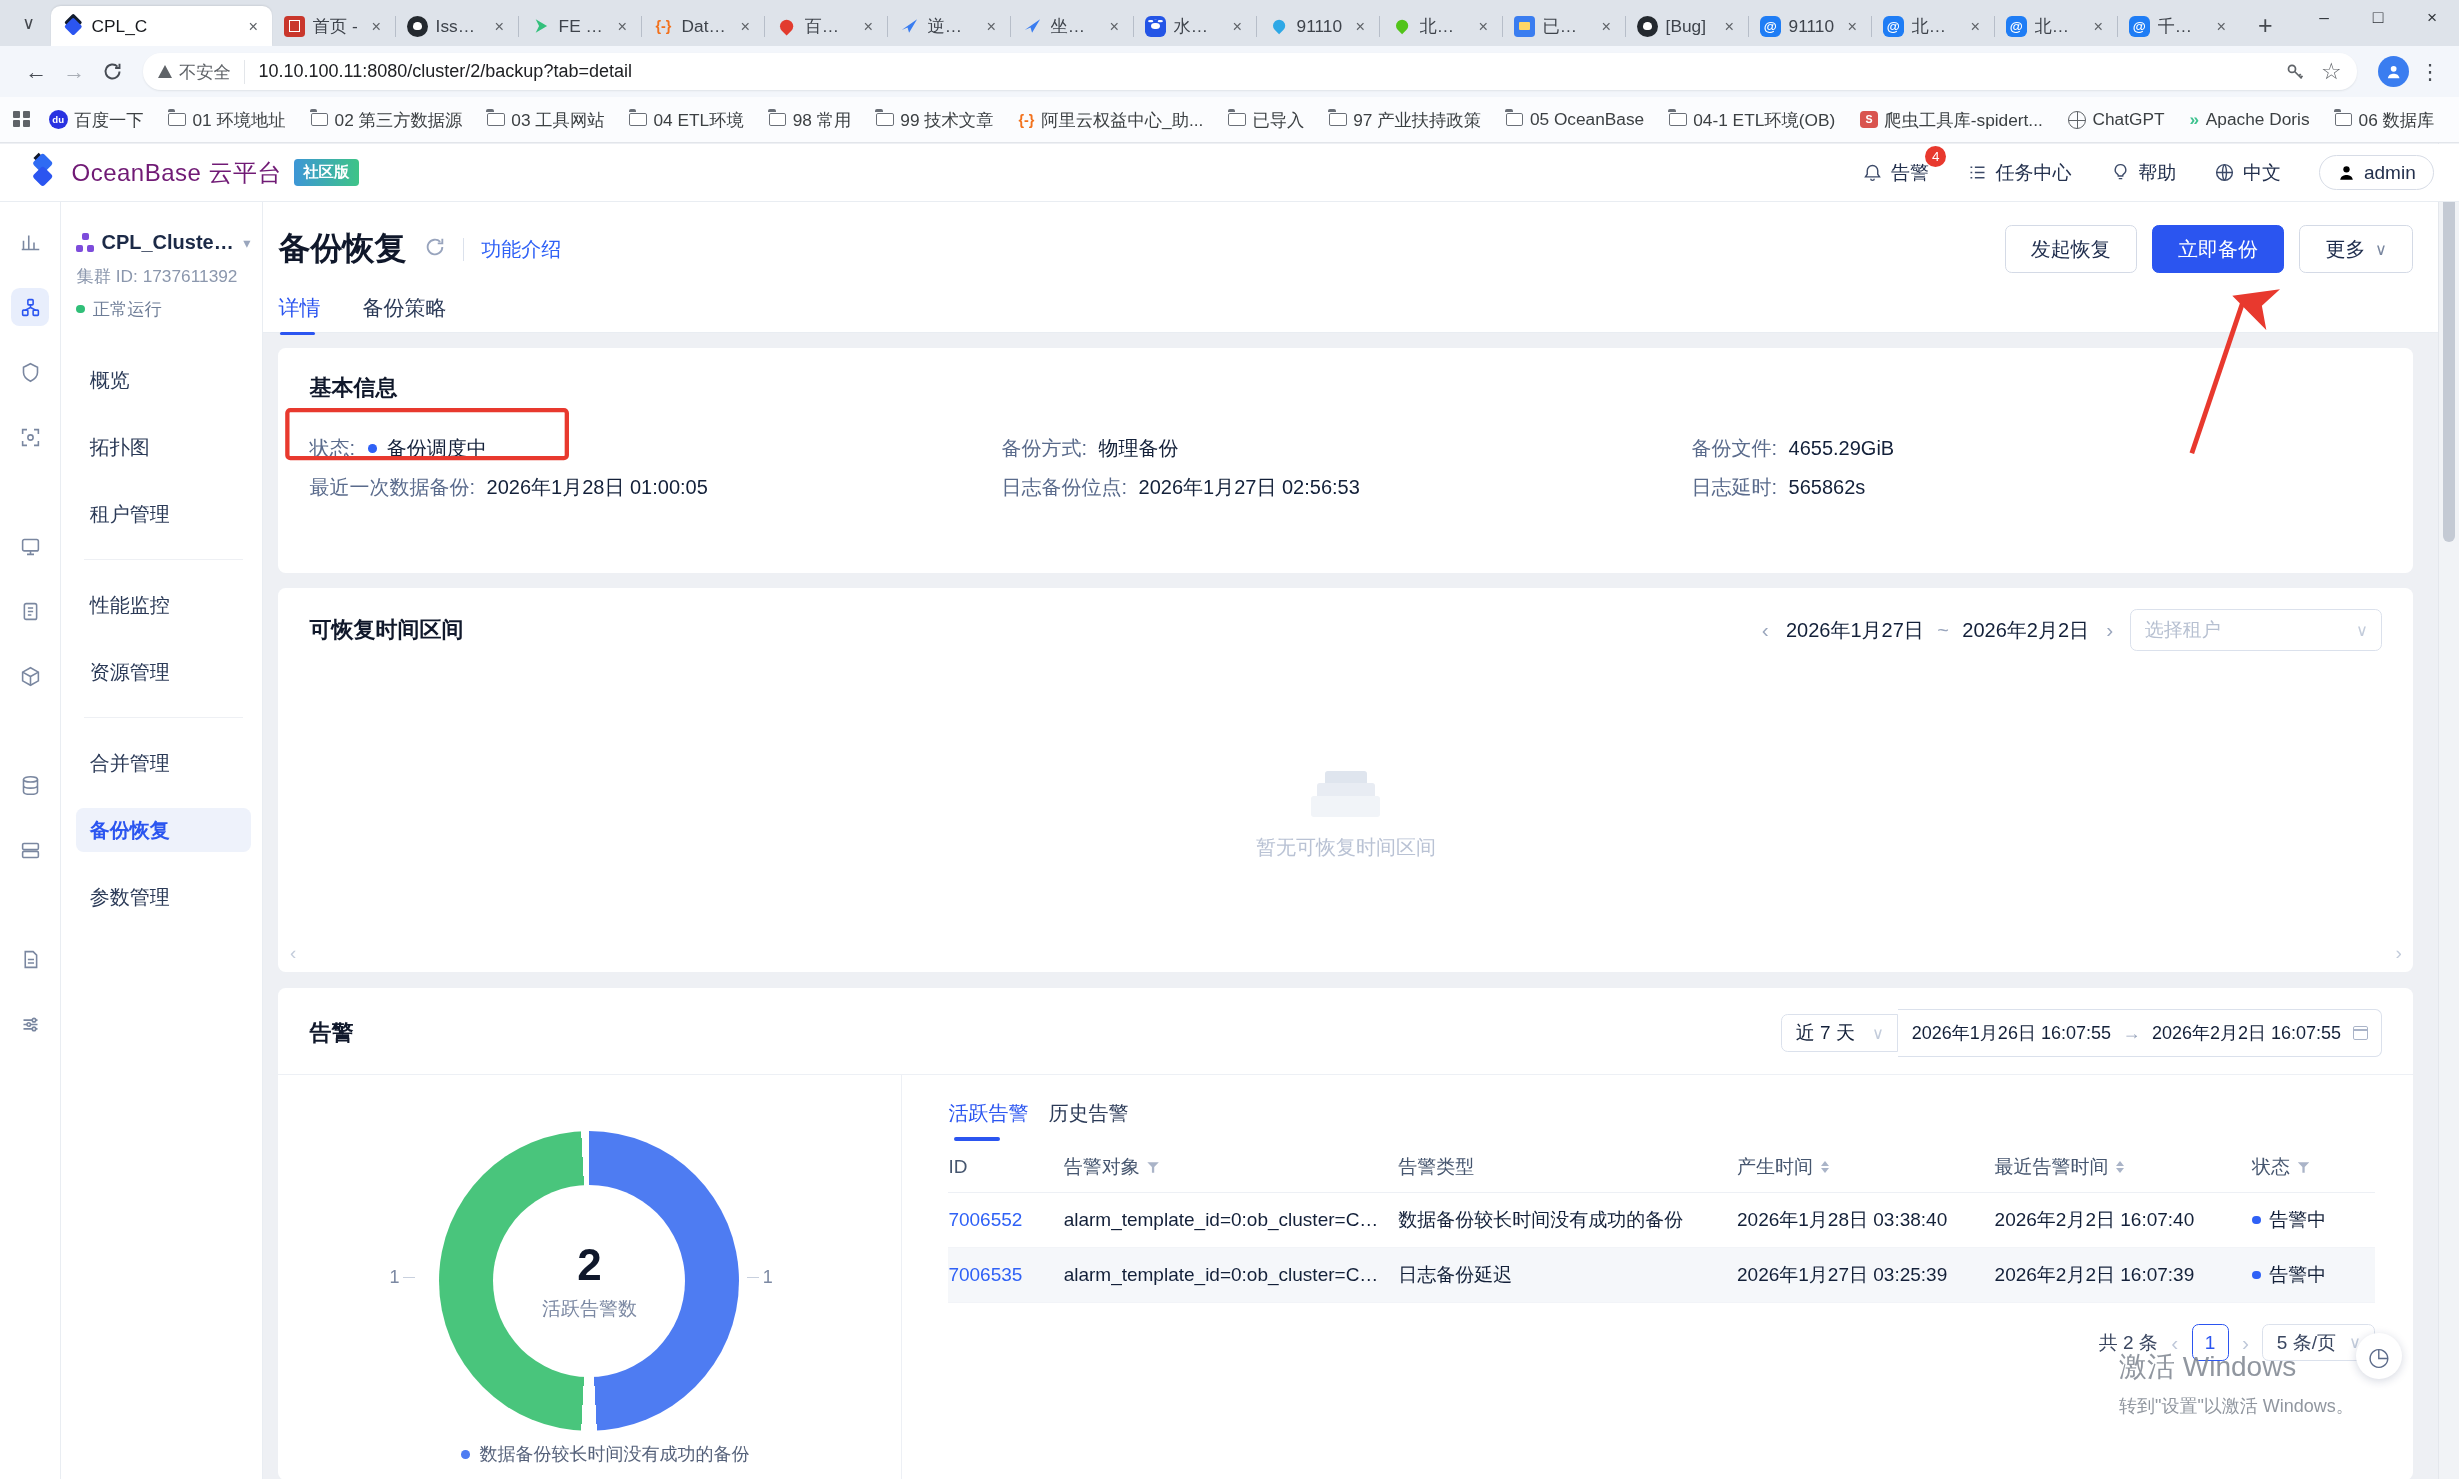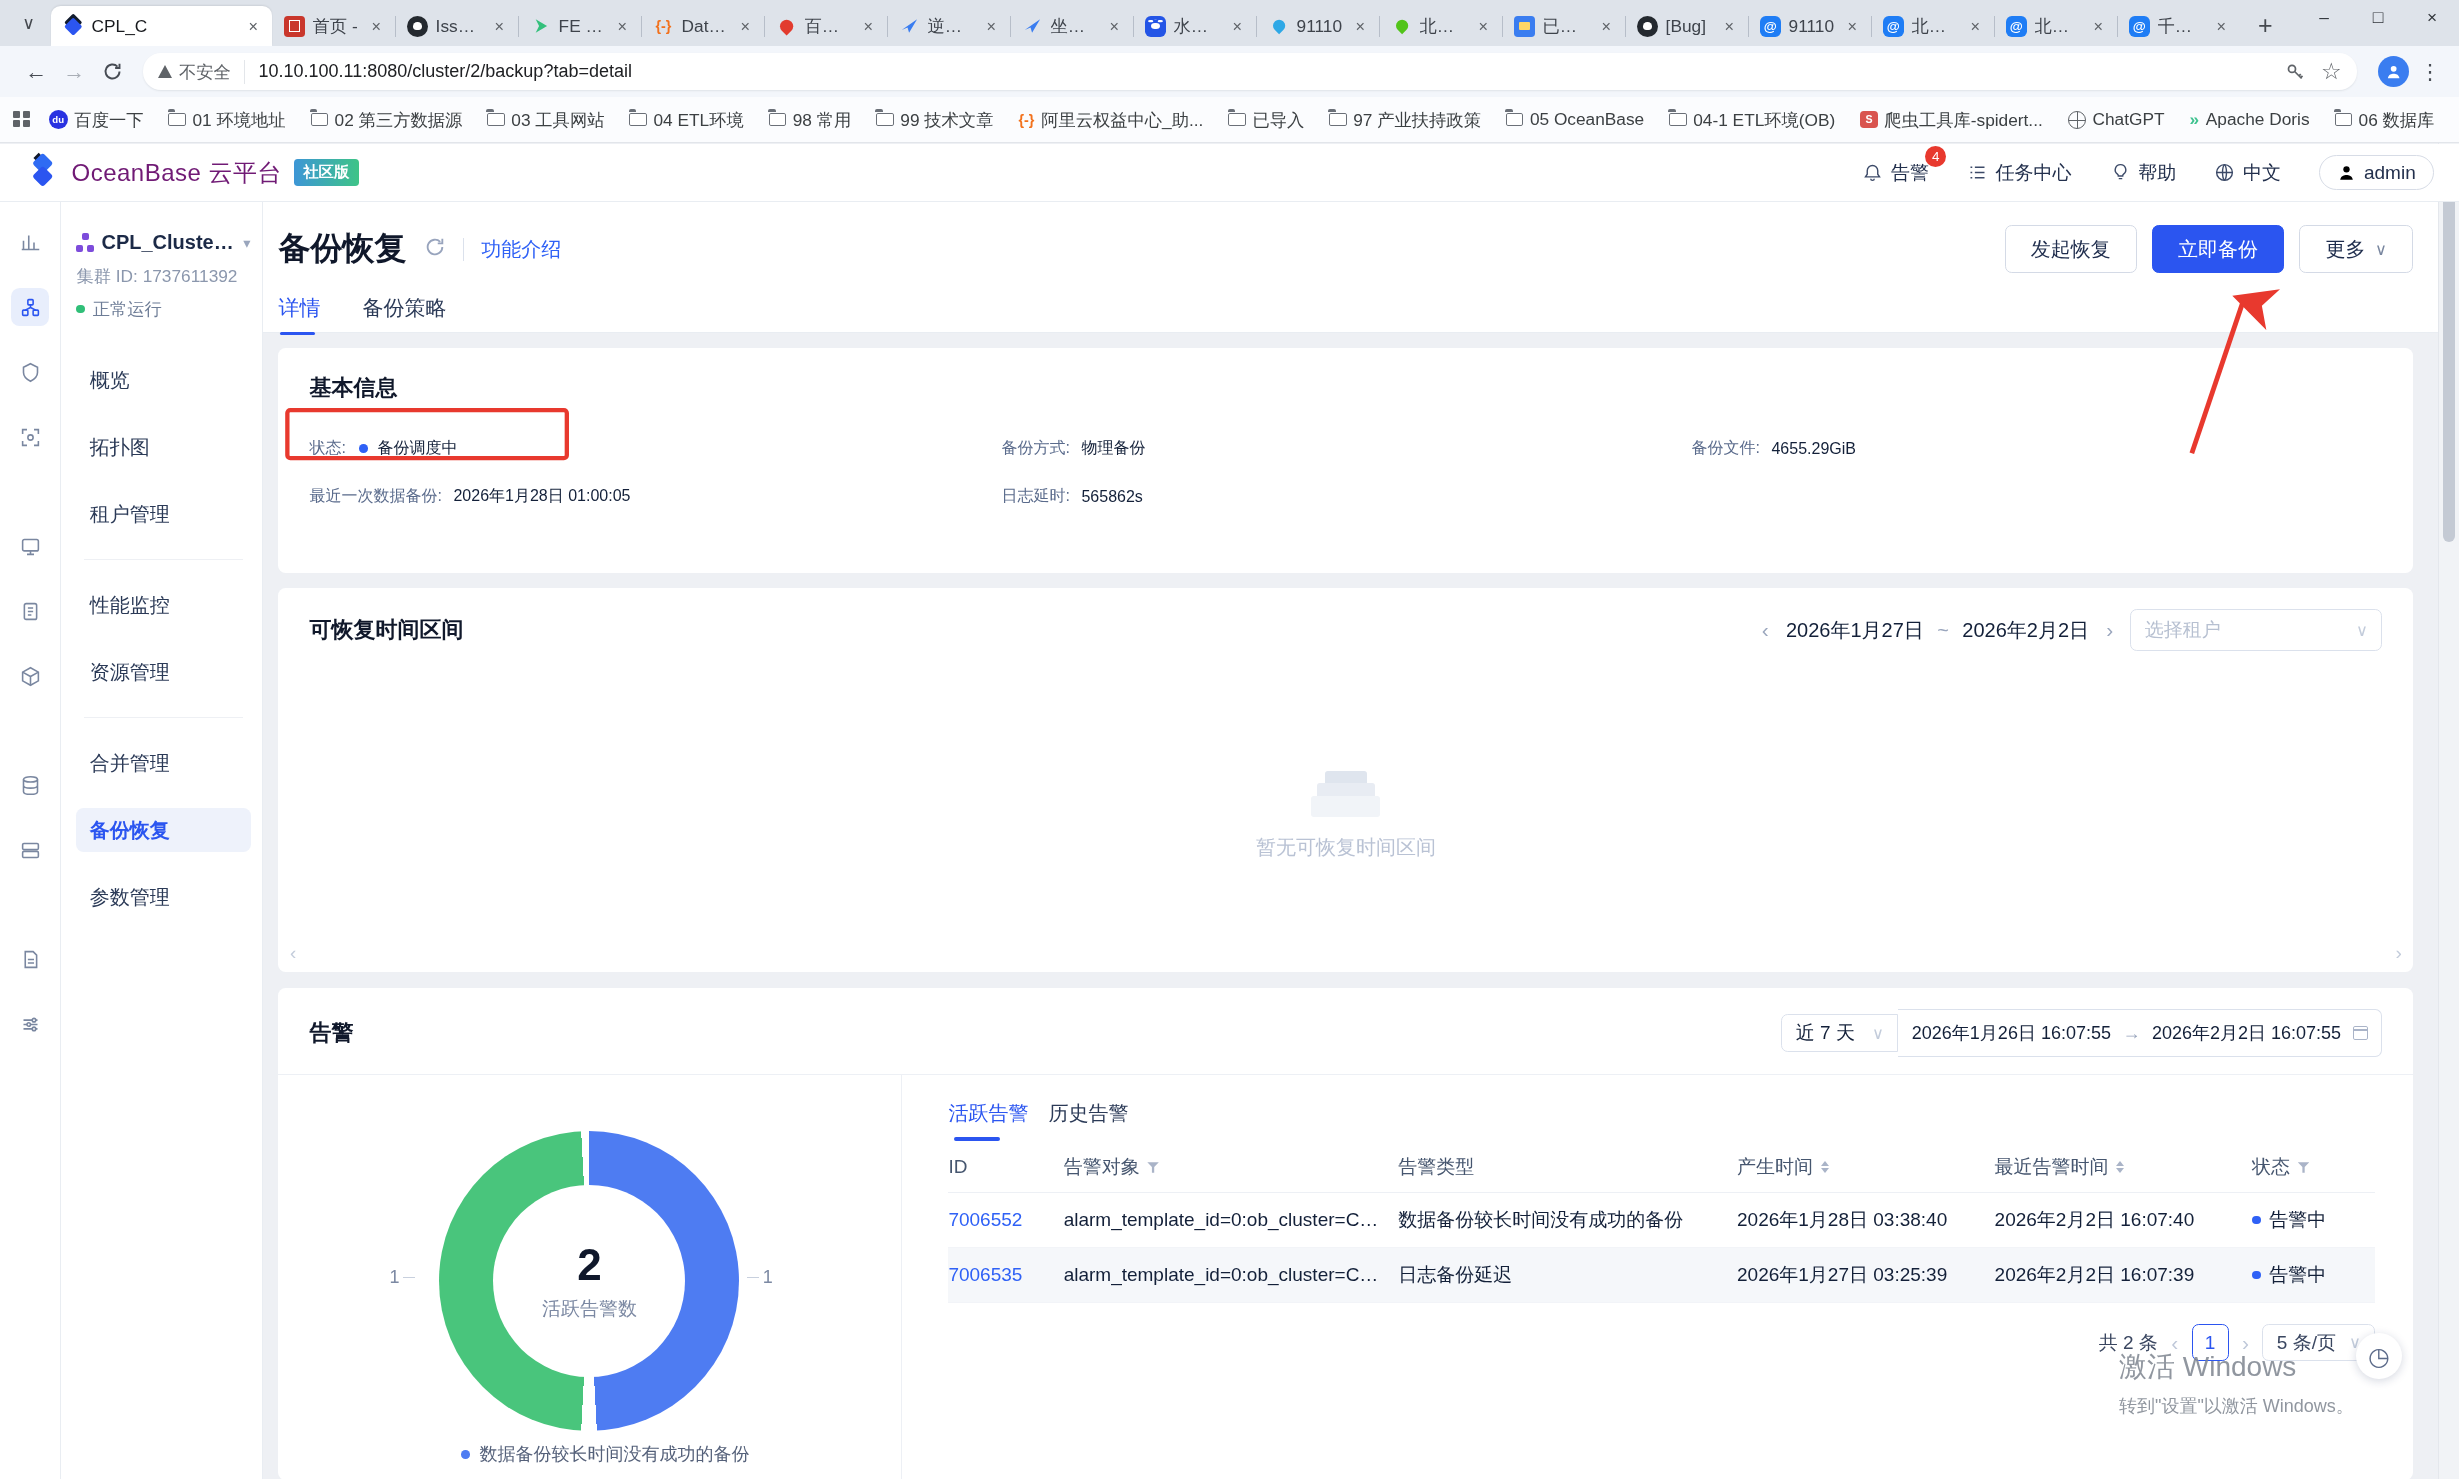--- a/index.html
+++ b/index.html
@@ -109,21 +109,21 @@
   .btn.primary{background:#2b55f0;border-color:#2b55f0;color:#fff}
   .ptabs{display:flex;gap:42px;margin-top:21px;font-size:21px}
   .ptab{padding-bottom:13.4px;position:relative;color:#2b3a57}
   .ptab.active{color:#2b55f0}
   .ptab.active::after{content:"";position:absolute;left:1.9px;bottom:0;width:35px;height:3.8px;background:#2b55f0;border-radius:1.9px}
 
   .card{position:absolute;left:15.4px;width:2135px;background:#fff;border-radius:7.7px}
   .card-title{font-size:22px;font-weight:700;color:#10182b}
 
   .card1{top:146px;height:225px;padding:25px 31px}
-  .bi-grid{display:grid;grid-template-columns:692px 690px 1fr;margin-top:31px;row-gap:19px;font-size:16px}
+  .bi-grid{display:grid;grid-template-columns:692px 690px 1fr;margin-top:31px;row-gap:10px;font-size:20px}
   .bi-item{display:flex;align-items:center;gap:5.8px;height:29px}
   .bi-label{color:#5a6b8c}
   .bi-value{color:#132039}
 
   .card2{top:386px;height:384px}
   .c2head{display:flex;align-items:center;padding:21px 31px 0 31px}
   .c2ctrl{margin-left:auto;display:flex;align-items:center;gap:13.4px;font-size:20px;color:#132039}
   .chev{color:#9aa6bd;font-size:21px;padding:0 3.8px}
   .select{height:42px;border:1px solid #dbe1ec;border-radius:6.7px;display:flex;align-items:center;padding:0 13.4px;color:#b7c0d1;font-size:19px;gap:11.5px}
   .tenantsel{width:252px}
@@ -608,20 +608,24 @@
         <span class="bi-label">备份方式:</span>
         <span class="bi-value" style="margin-left:5.8px">物理备份</span>
       </div>
       <div class="bi-item">
         <span class="bi-label">备份文件:</span>
         <span class="bi-value" style="margin-left:5.8px">4655.29GiB</span>
       </div>
       <div class="bi-item">
         <span class="bi-label">最近一次数据备份:</span>
         <span class="bi-value" style="margin-left:5.8px">2026年1月28日 01:00:05</span>
+      </div>
+      <div class="bi-item">
+        <span class="bi-label">日志备份位点:</span>
+        <span class="bi-value" style="margin-left:5.8px">2026年1月27日 02:56:53</span>
       </div>
       <div class="bi-item">
         <span class="bi-label">日志延时:</span>
         <span class="bi-value" style="margin-left:5.8px">565862s</span>
       </div>
     </div>
   </div>
 
   <div class="card card2">
     <div class="c2head">

